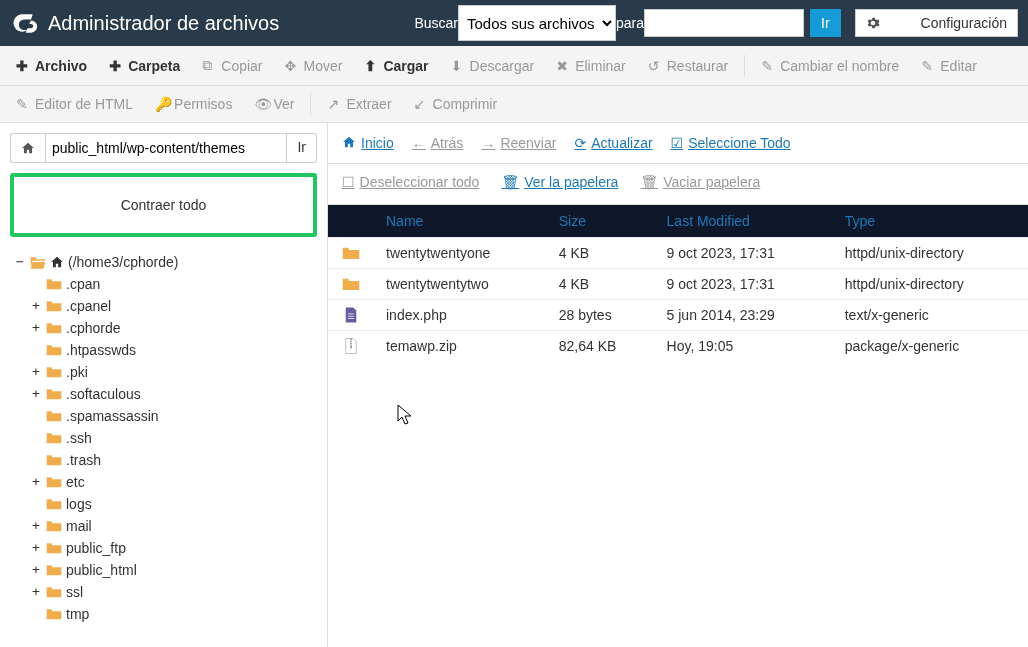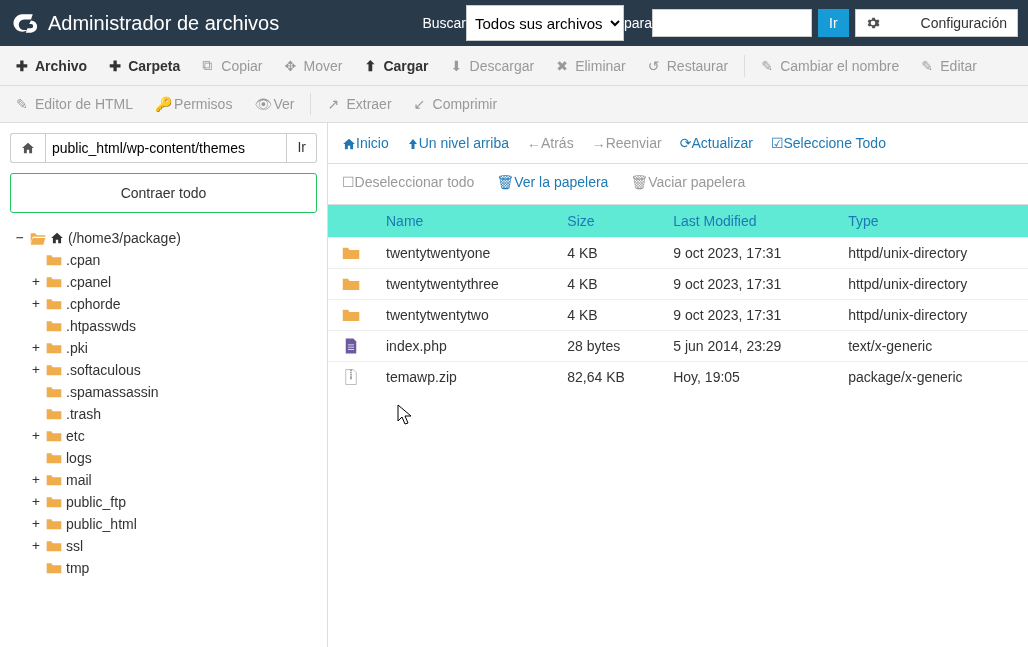--- a/index.html
+++ b/index.html
@@ -7,54 +7,54 @@
 
 .topbar { background: #293a4a; color: #fff; height: 46px; display: flex; align-items: center; padding: 0 10px; }
 .cp-logo { width: 28px; height: 28px; margin-right: 10px; }
 .topbar-title { font-size: 20px; font-weight: 300; flex: 0 0 auto; }
 .topbar-spacer { flex: 1; }
 .search-label { margin: 0 0; font-size: 14px; }
 .search-select { height: 36px; font-size: 15px; padding: 8px 4px; background:#fff; border:1px solid #ccc; }
 .search-input { height: 28px; width: 160px; padding: 2px 6px; border: 1px solid #ccc; background:#fff; }
 .btn { height: 28px; padding: 0 10px; border: 1px solid #ccc; background: #fff; cursor: pointer; font-size: 14px; display: inline-flex; align-items: center; gap: 4px; }
 .btn-primary { background: #179bd7; color: #fff; border-color: #179bd7; }
-.btn-config { margin-left: 6px; color:#333;gap:41px; }
+.btn-config { margin-left: 14px; color:#333;gap:41px; }
 
 .toolbar { background: #f4f4f4; border-bottom: 1px solid #ddd; display: flex; flex-wrap: wrap; align-items: center; padding: 4px 6px; gap: 2px; min-height: 40px; }
 .tbtn { display: inline-flex; align-items: center; padding: 6px 10px; cursor: pointer; color: #333; gap: 5px; border-radius: 3px; }
 .tbtn .ico { width: 14px; }
 .tbtn.disabled { color: #999; cursor: default; }
 .toolbar-sep { width: 1px; height: 22px; background: #ddd; margin: 0 4px; }
 
 .sub-toolbar { background: #f4f4f4; border-bottom: 1px solid #ddd; display: flex; align-items: center; padding: 4px 6px; gap: 2px; min-height: 36px; }
 
 .main { display: flex; height: calc(100% - 46px - 40px - 36px); }
 
 .left { width: 328px; border-right: 1px solid #ddd; display: flex; flex-direction: column; }
 .path-row { display: flex; padding: 10px; gap: 0; }
 .path-home { border: 1px solid #ccc; padding: 5px 10px; display: flex; align-items: center; border-right: none; border-radius: 3px 0 0 3px; cursor: pointer; background:#fff;}
 .path-input { flex: 1; border: 1px solid #ccc; padding: 5px 6px; font-size: 14px; height: 30px; background:#fff;}
 .path-go { border: 1px solid #ccc; border-left: none; padding: 5px 10px; cursor: pointer; border-radius: 0 3px 3px 0; background:#fff;}
-.collapse-btn { margin: 0 10px 10px 10px; border: 1px solid #22c55e; padding: 11px; text-align: center; cursor: pointer; border-radius: 3px; background:#fff;}
+.collapse-btn { margin: 0 10px 10px 10px; border: 4px solid #22c55e; padding: 20px; text-align: center; cursor: pointer; border-radius: 3px; background:#fff;}
 .tree { padding: 4px 10px 10px 10px; overflow: auto; flex: 1; }
 .tree ul { list-style: none; padding-left: 16px; }
 .tree > ul { padding-left: 4px; }
 .tree li { line-height: 22px; white-space: nowrap; }
 .node { display: flex; align-items: center; gap: 4px; cursor: pointer; }
 .expander { width: 12px; font-family: monospace; font-size: 13px; color: #333; text-align: center; }
 .folder-ico { width: 16px; height: 14px; }
 
 .right { flex: 1; display: flex; flex-direction: column; border-left: none; }
 .filebar { display: flex; flex-wrap: wrap; padding: 8px 12px; gap: 4px 14px; border-bottom: 1px solid #ddd; align-items: center; }
-.fbtn { display: inline-flex; align-items: flex-end; cursor: pointer; color: #1f78b4; padding: 4px 2px; }
+.fbtn { display: inline-flex; align-items: flex-start; gap: 5px; cursor: pointer; color: #1f78b4; padding: 4px 2px; text-decoration: underline; }
 .fbtn.muted { color: #999; }
 .filebar-row2 { display: flex; padding: 6px 12px 10px 12px; gap: 18px; border-bottom: 1px solid #ddd; }
 
 .table { width: 100%; border-collapse: collapse; }
-.table th { text-align: left; padding: 8px 10px; color: #1f78b4; font-weight: 400; cursor: pointer; background:#5eead4; }
+.table th { text-align: left; padding: 8px 10px; color: #1f78b4; font-weight: 400; cursor: pointer; background:#0f172a; }
 .table td { padding: 6px 10px; border-top: 1px solid #eee; }
 .row-icon { width: 18px; height: 18px; vertical-align: middle; margin-right: 6px; }
 .col-icon { width: 32px; padding-left: 14px !important; }
 
 .cursor { position: absolute; left: 397px; top: 404px; pointer-events: none; }
 
 svg { display: block; }
 </style>
 </head>
 <body>
@@ -165,21 +165,21 @@
       <ul>
         <li>
           <div class="node">
             <span class="expander">−</span>
             <svg class="folder-ico" viewBox="0 0 24 20">
                 <path fill="#f0ad4e" d="M1 3h7l2 3h13v2H4L1 18V3zm3 7h19l-3 10H1z"></path>
               </svg>
             <svg width="14" height="14" viewBox="0 0 24 24">
                 <path fill="#333" d="M12 3l10 9h-3v9h-5v-6h-4v6H5v-9H2z"></path>
               </svg>
-            <span>(/home3/package)</span>
+            <span>(/home3/cphorde)</span>
           </div>
           <ul id="tree-children">
               <li>
                 <div class="node">
                   <span class="expander"></span>
                   <svg class="folder-ico" viewBox="0 0 24 20">
                     <path fill="#f0ad4e" d="M1 3h7l2 3h13v12H1z"></path>
                   </svg>
                   <span>.cpan</span>
                 </div>
@@ -229,20 +229,29 @@
                   <span>.softaculous</span>
                 </div>
               </li>
               <li>
                 <div class="node">
                   <span class="expander"></span>
                   <svg class="folder-ico" viewBox="0 0 24 20">
                     <path fill="#f0ad4e" d="M1 3h7l2 3h13v12H1z"></path>
                   </svg>
                   <span>.spamassassin</span>
+                </div>
+              </li>
+              <li>
+                <div class="node">
+                  <span class="expander"></span>
+                  <svg class="folder-ico" viewBox="0 0 24 20">
+                    <path fill="#f0ad4e" d="M1 3h7l2 3h13v12H1z"></path>
+                  </svg>
+                  <span>.ssh</span>
                 </div>
               </li>
               <li>
                 <div class="node">
                   <span class="expander"></span>
                   <svg class="folder-ico" viewBox="0 0 24 20">
                     <path fill="#f0ad4e" d="M1 3h7l2 3h13v12H1z"></path>
                   </svg>
                   <span>.trash</span>
                 </div>
@@ -316,26 +325,20 @@
     </div>
   </div>
 
   <div class="right">
     <div class="filebar">
       <div class="fbtn">
           <svg width="14" height="14" viewBox="0 0 24 24">
             <path fill="#1f78b4" d="M12 3l10 9h-3v9h-5v-6h-4v6H5v-9H2z"></path>
           </svg>
           <span>Inicio</span>
-        </div>
-      <div class="fbtn">
-          <svg width="12" height="14" viewBox="0 0 24 24">
-            <path fill="#1f78b4" d="M12 2l8 10h-5v10h-6V12H4z"></path>
-          </svg>
-          <span>Un nivel arriba</span>
         </div>
       <div class="fbtn muted">
           <span>←</span>
           <span>Atrás</span>
         </div>
       <div class="fbtn muted">
           <span>→</span>
           <span>Reenviar</span>
         </div>
       <div class="fbtn">
@@ -383,31 +386,20 @@
             <td>4 KB</td>
             <td>9 oct 2023, 17:31</td>
             <td>httpd/unix-directory</td>
           </tr>
           <tr>
             <td class="col-icon">
               <svg class="row-icon" viewBox="0 0 24 20">
                 <path fill="#f0ad4e" d="M1 3h7l2 3h13v12H1z"></path>
               </svg>
             </td>
-            <td>twentytwentythree</td>
-            <td>4 KB</td>
-            <td>9 oct 2023, 17:31</td>
-            <td>httpd/unix-directory</td>
-          </tr>
-          <tr>
-            <td class="col-icon">
-              <svg class="row-icon" viewBox="0 0 24 20">
-                <path fill="#f0ad4e" d="M1 3h7l2 3h13v12H1z"></path>
-              </svg>
-            </td>
             <td>twentytwentytwo</td>
             <td>4 KB</td>
             <td>9 oct 2023, 17:31</td>
             <td>httpd/unix-directory</td>
           </tr>
           <tr>
             <td class="col-icon">
               <svg class="row-icon" viewBox="0 0 24 24">
                 <path fill="#6a5a9e" d="M5 2h10l4 4v16H5z"></path>
                 <path fill="#fff" d="M8 10h8v1H8zm0 3h8v1H8zm0 3h8v1H8z"></path>

